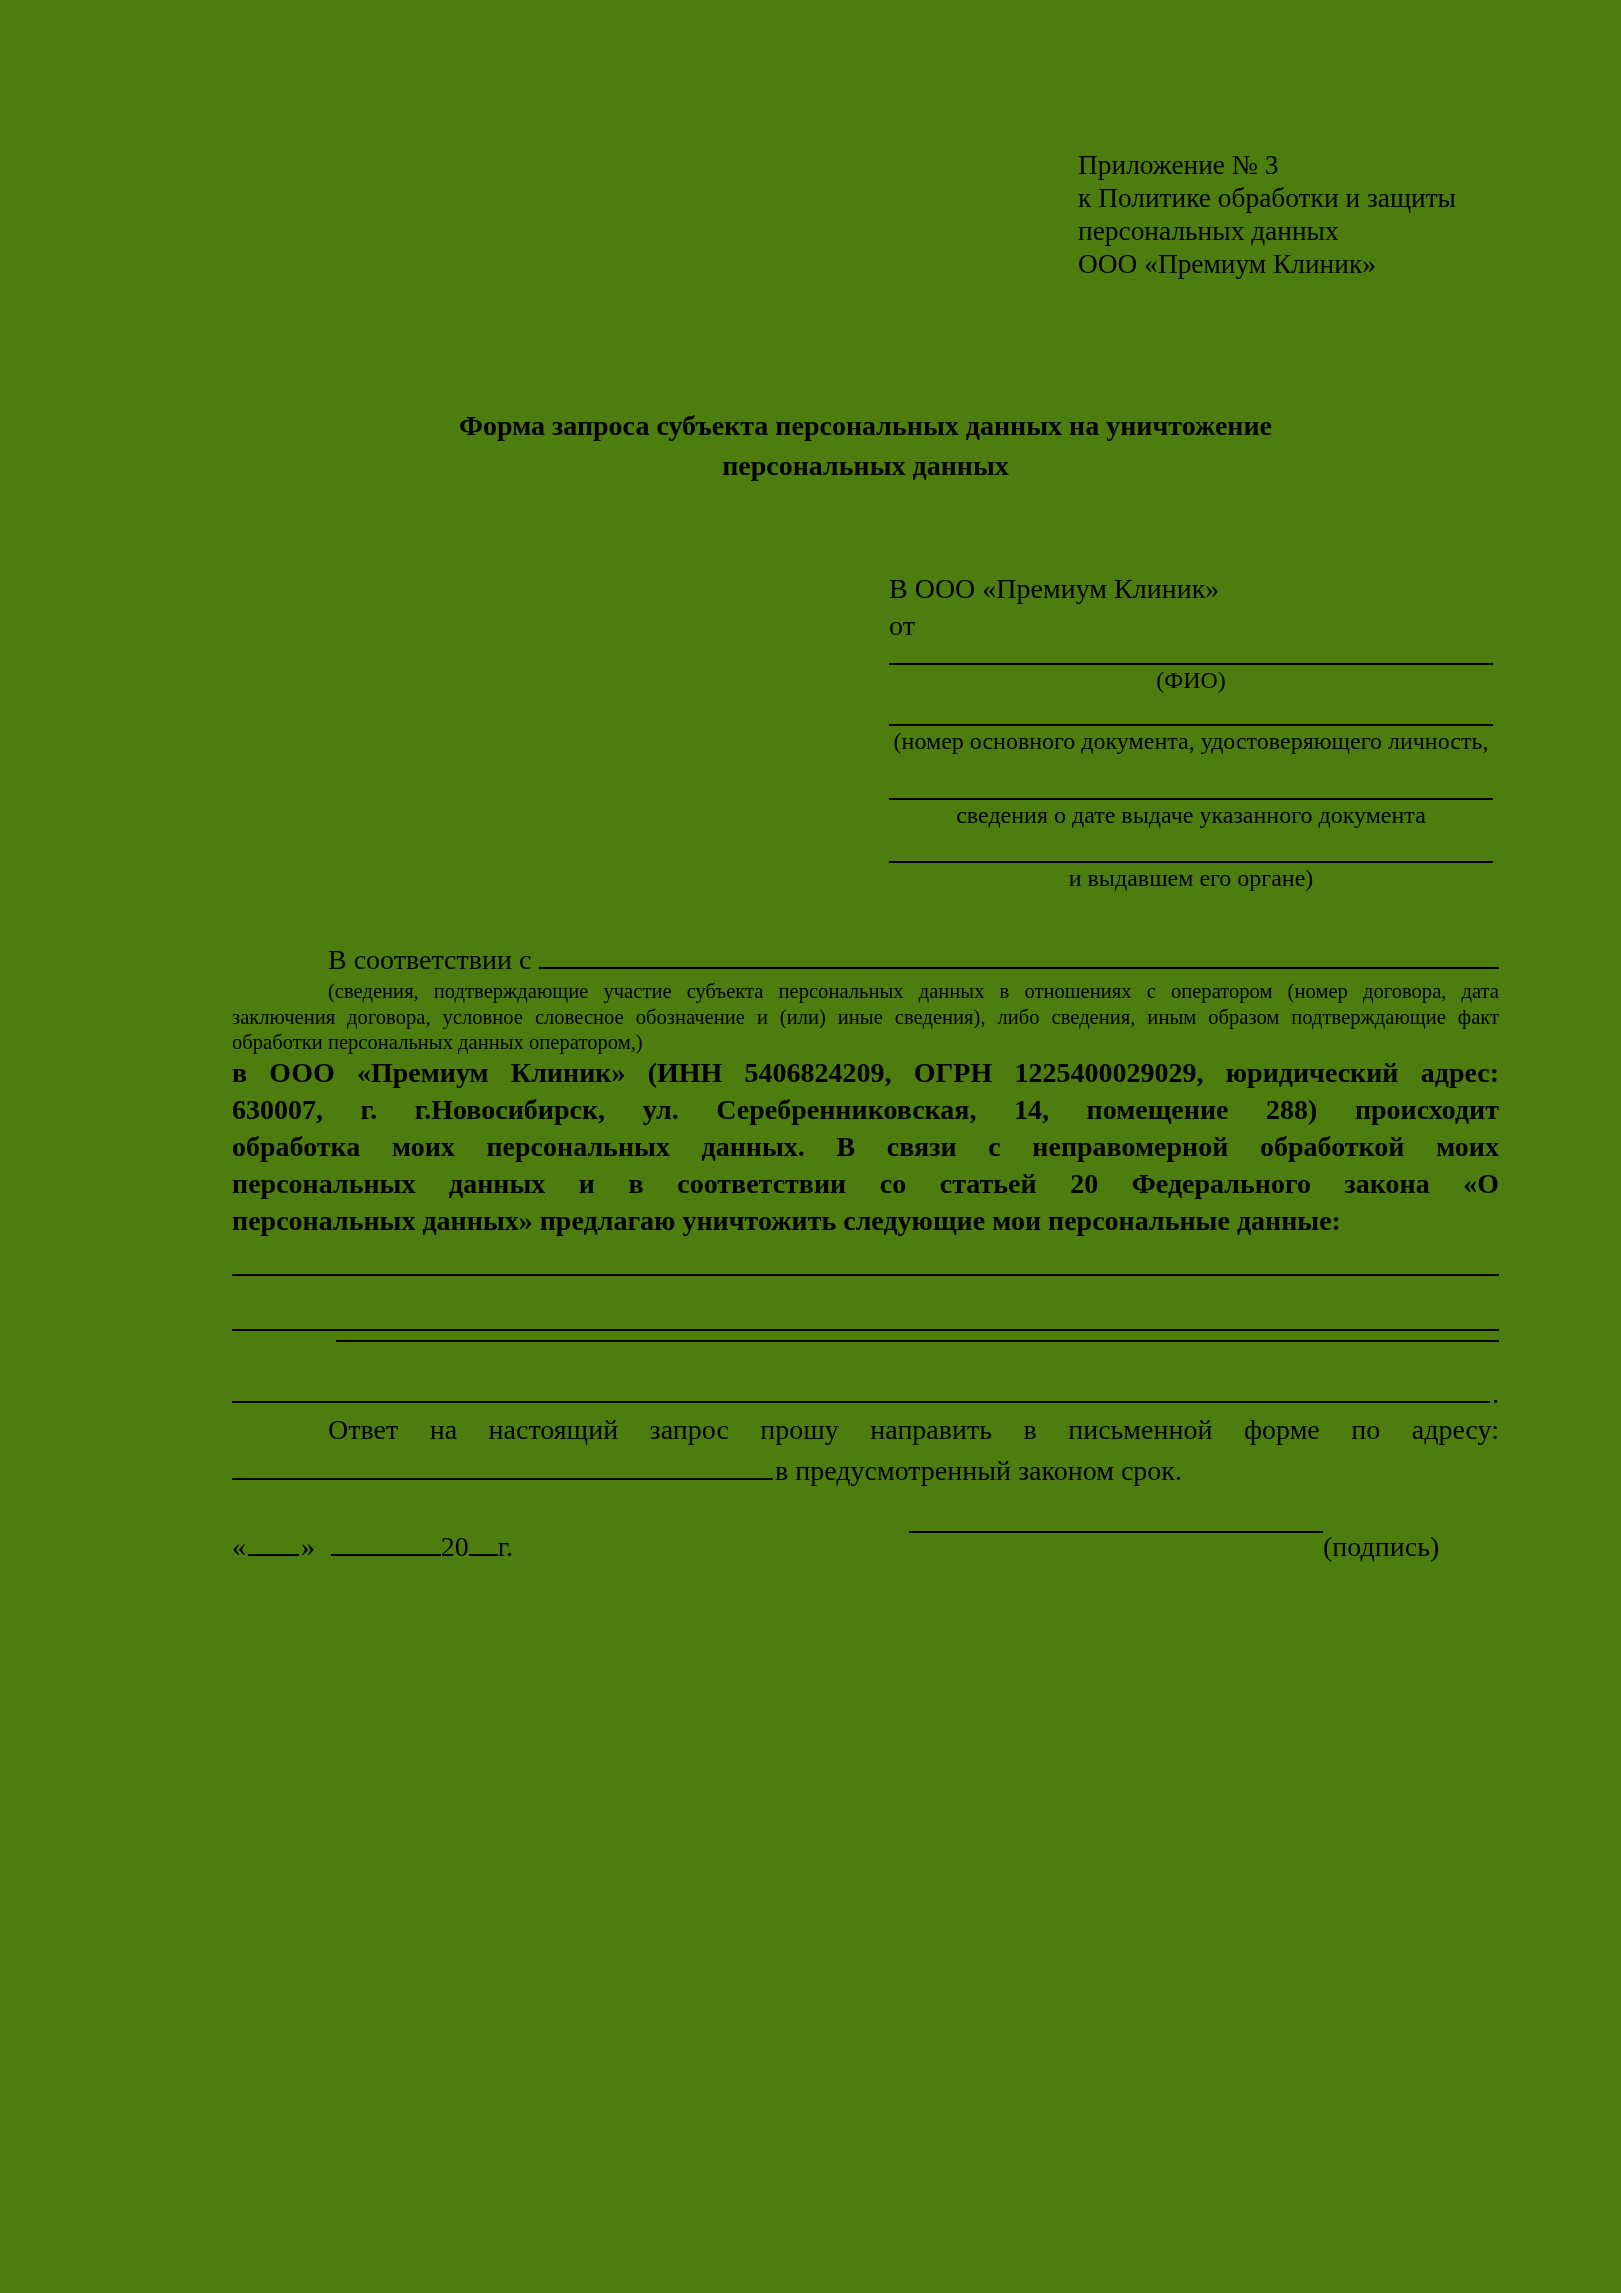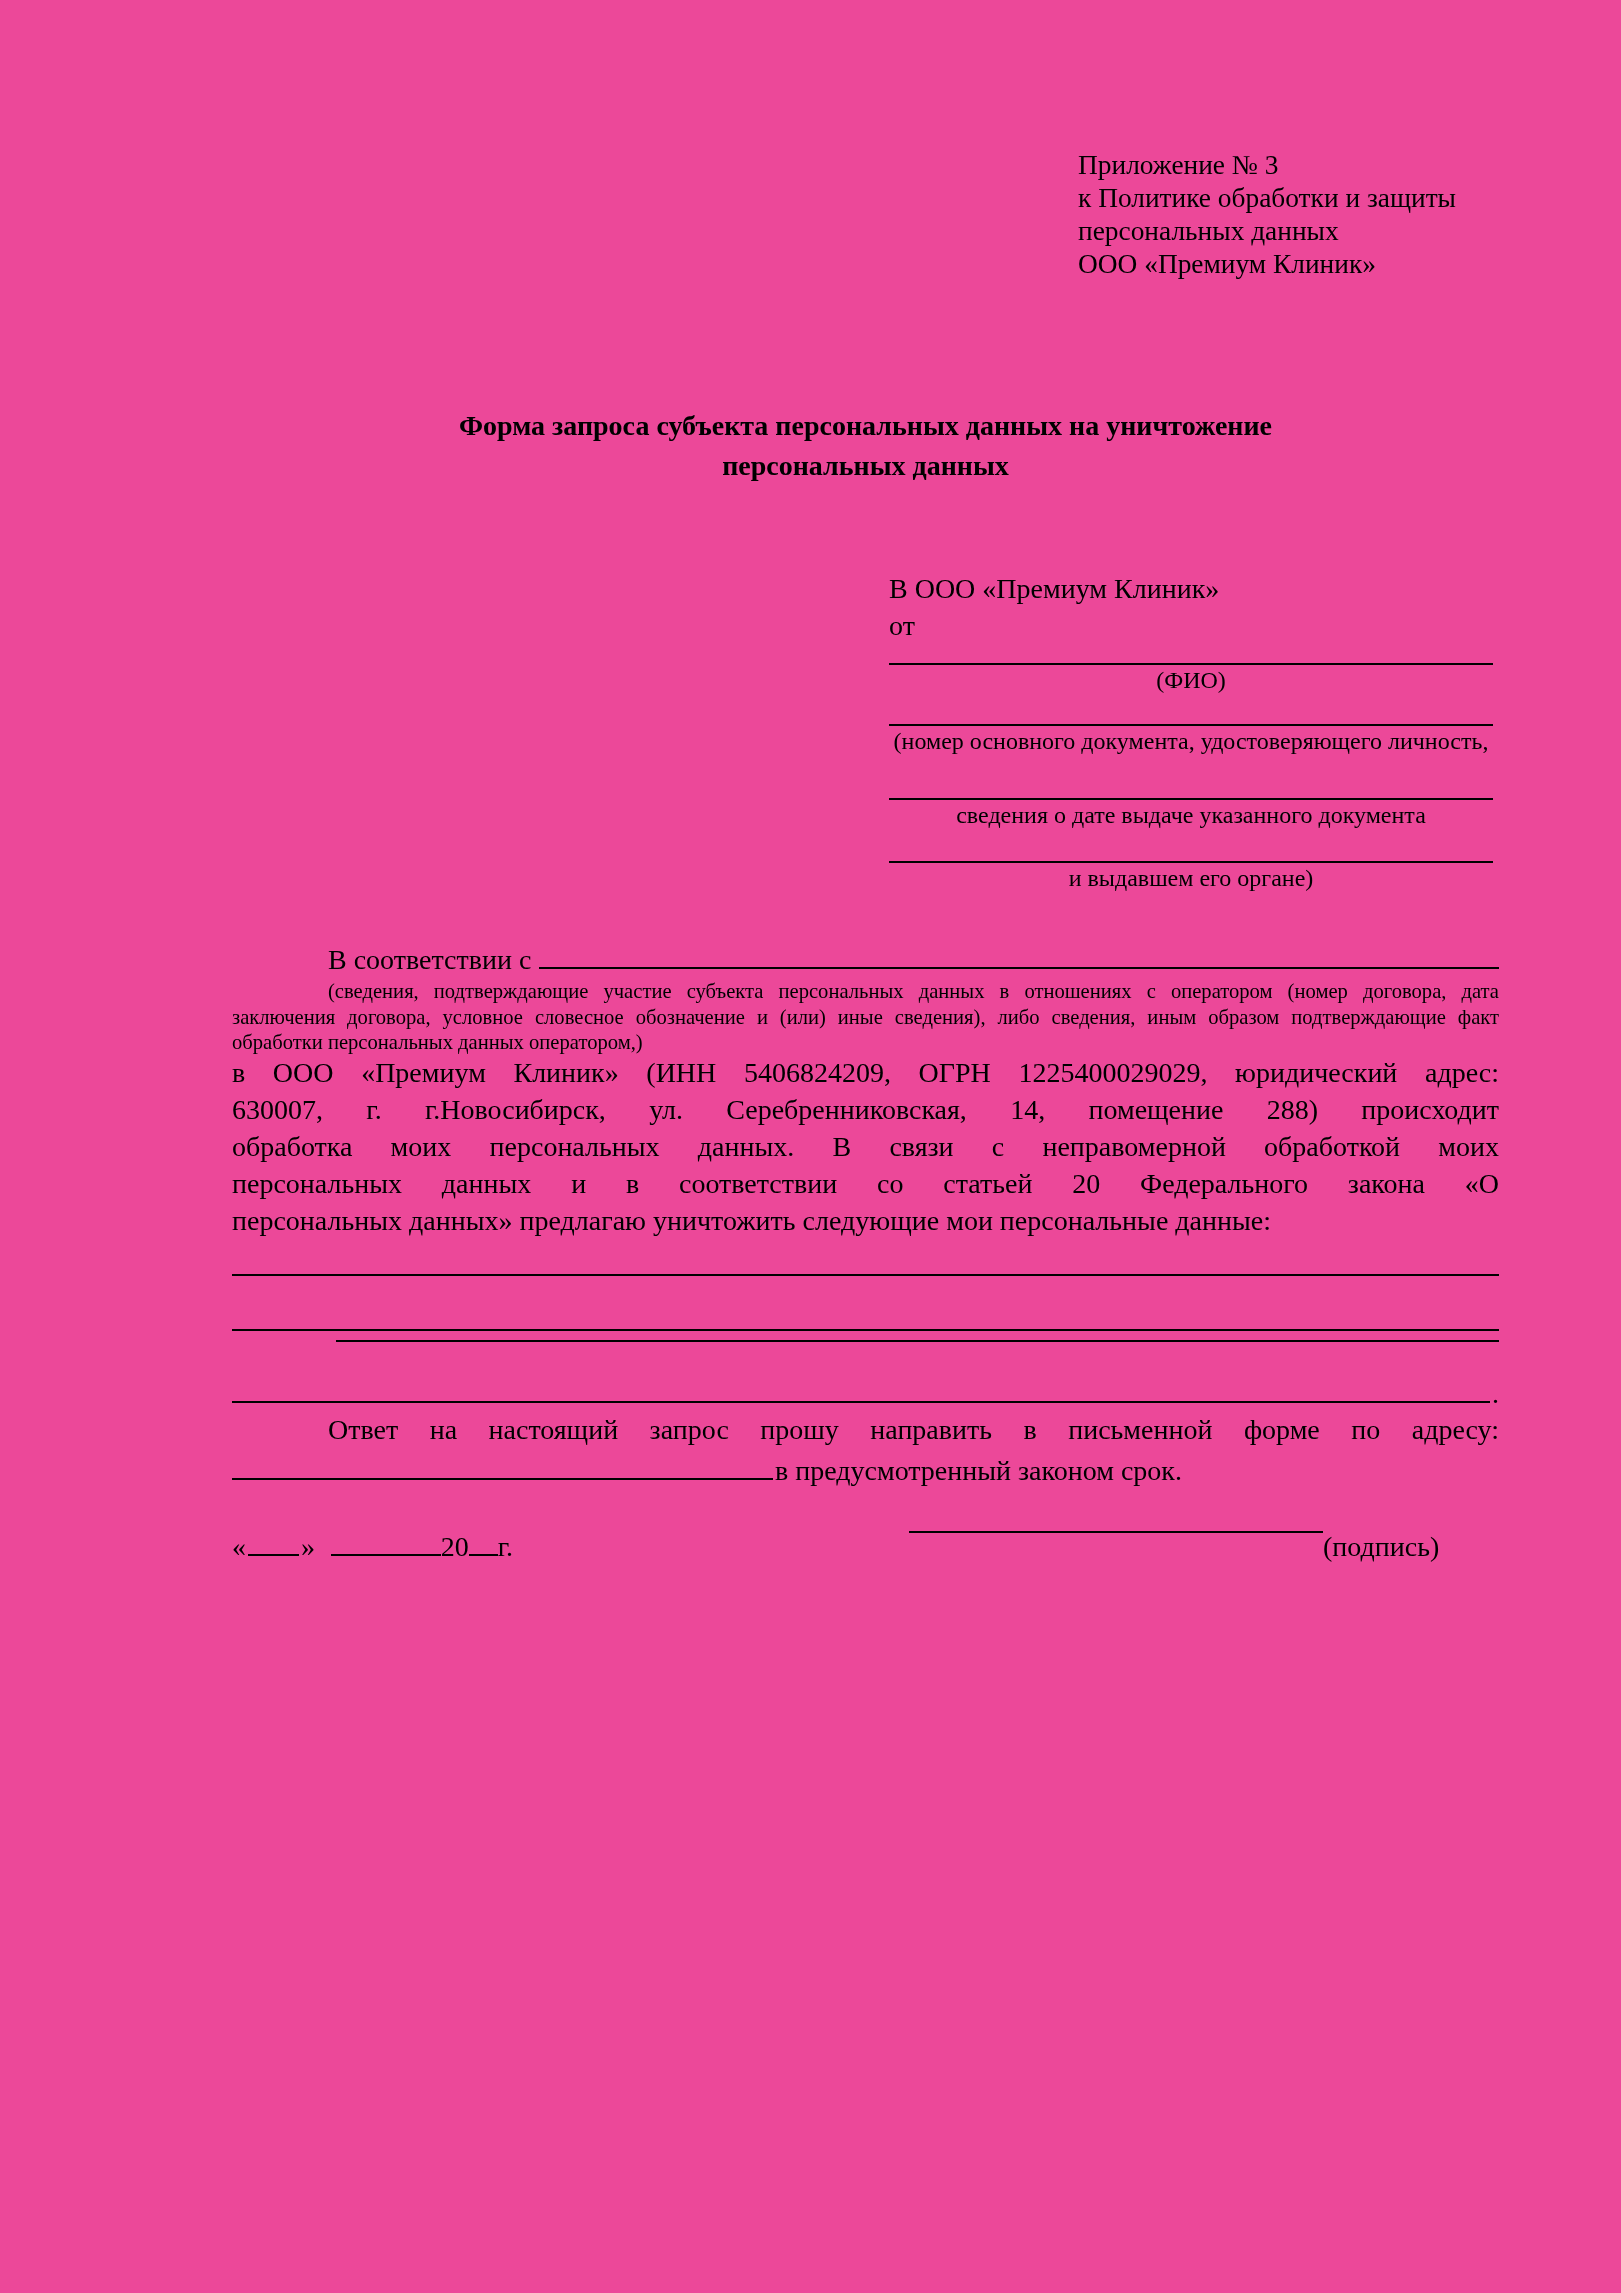--- a/index.html
+++ b/index.html
@@ -4,21 +4,21 @@
 <style>
   html, body {
     margin: 0;
     padding: 0;
     background: #ffffff;
   }
   .page {
     position: relative;
     width: 1621px;
     height: 2294px;
-    background: #ec4899;
+    background: #4d7c0f;
     color: #000000;
     font-family: "Liberation Serif", "DejaVu Serif", serif;
     overflow: hidden;
   }
 
   
   .appendix {
     position: absolute;
     left: 1078px;
     top: 149px;
@@ -111,20 +111,21 @@
   .fineprint .fp2 { text-align: justify; text-align-last: justify; }
   .fineprint .fp3 { text-align: left; }
 
   .mainpara {
     position: absolute;
     left: 232px;
     top: 1054px;
     width: 1267px;
     font-size: 28px;
     line-height: 37px;
+    font-weight: bold;
   }
   .jline { text-align: justify; text-align-last: justify; }
   .lline { text-align: left; }
 
   .rline {
     position: absolute;
     left: 232px;
     width: 1267px;
     border-top: 2.9px solid #000;
     height: 0;

